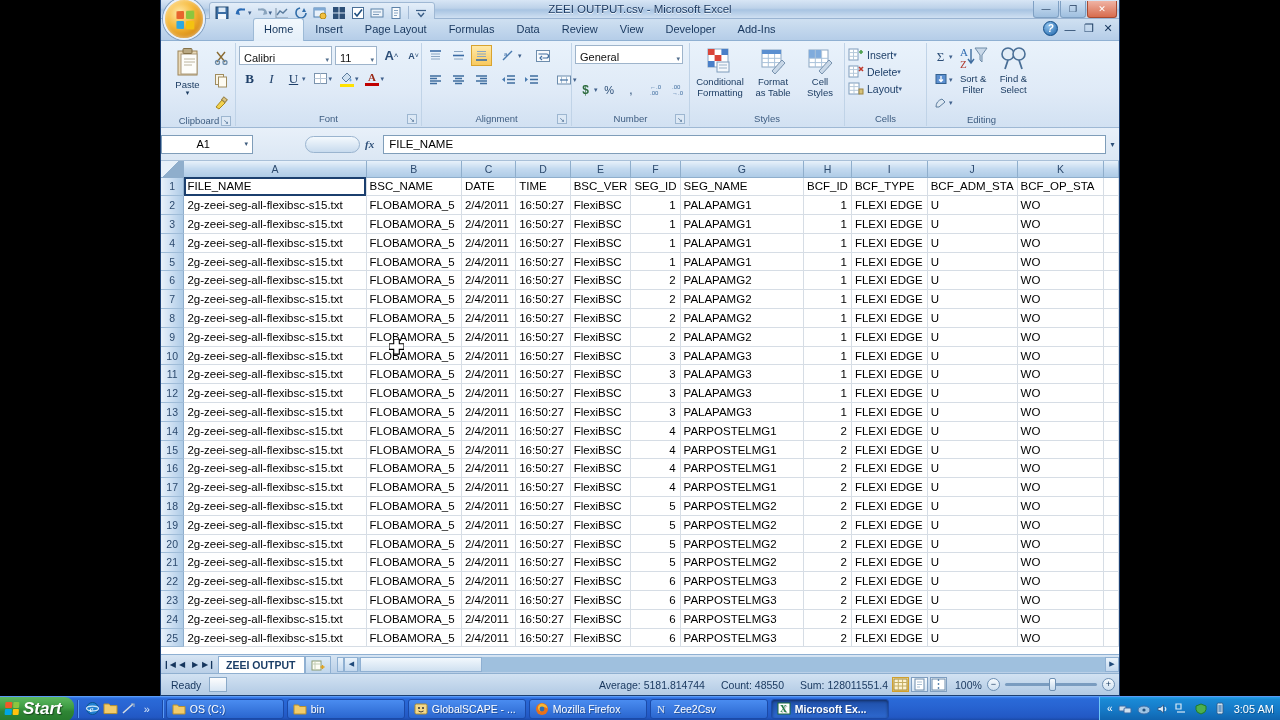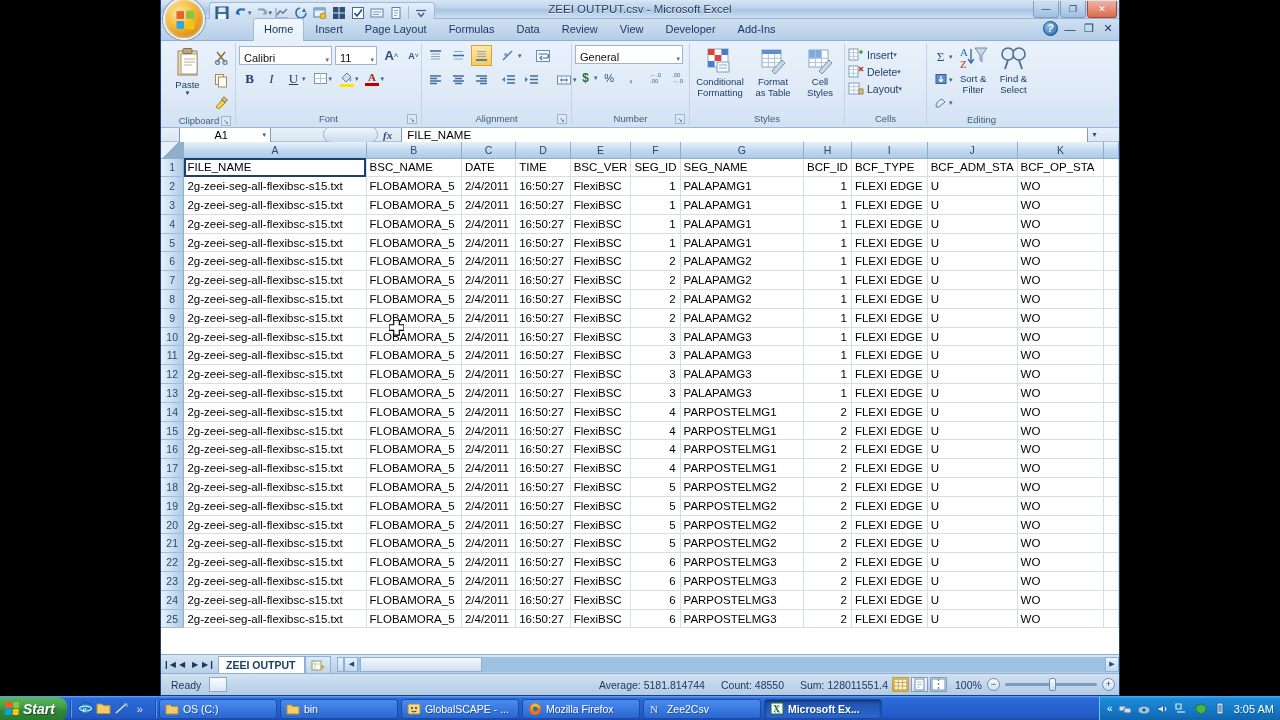--- a/index.html
+++ b/index.html
@@ -134,23 +134,23 @@
     border: 1px solid #9eb4cb; background: #fff; height: 19px;
     display: flex; align-items: flex-end; padding: 0 2px 0 4px;
     font-size: 11px; color: #111;
   }
   .combo .cv { flex: 1; overflow: hidden; white-space: nowrap; }
   .combo .ca { font-size: 7px; color: #54708f; padding-left: 3px; }
   .rrow { display: flex; align-items: center; gap: 1px; }
 
   
   .formula-row {
-    height: 14px; display: flex; align-items: center;
+    height: 33px; display: flex; align-items: center;
     background: linear-gradient(to bottom,#e8f0f9,#dbe7f4);
-    border-bottom: 1px solid #a9c0d8; padding: 1px 18px;
+    border-bottom: 1px solid #a9c0d8; padding: 1px 0;
   }
   .namebox {
     width: 92px; height: 19px; background: #fff; border: 1px solid #7f9db9;
     display: flex; align-items: center; padding: 0 2px 0 0;
     font-size: 11px; color: #000;
   }
   .namebox .nv { flex: 1; text-align: center; }
   .namebox .na { font-size: 7px; color: #3c5a7c; padding-right: 2px; }
   .fx-group { display: flex; align-items: center; gap: 0; padding: 0 4px; margin-left: 48px; }
   .fx-pill {
@@ -257,21 +257,21 @@
   
   #taskbar {
     position: absolute; left: 0; bottom: 0; width: 1280px; height: 24px;
     background: linear-gradient(to bottom,#3c81f3 0%,#2a6ad8 8%,#2864d2 40%,#2258c4 88%,#1b4aa8 100%);
     display: flex; align-items: center;
     border-top: 1px solid #5b9bf5;
   }
   .start-btn {
     height: 24px; display: flex; align-items: center; gap: 4px; padding: 0 12px 0 5px;
     background: linear-gradient(to bottom,#5cb860 0%,#3d9b42 45%,#2f8535 60%,#277a2d 100%);
-    border-radius: 0 9px 9px 0; color: #fff; font-weight: bold; font-size: 14px;
+    border-radius: 0 9px 9px 0; color: #fff; font-weight: bold; font-size: 17px;
     font-style: italic; text-shadow: 1px 1px 1px rgba(0,0,0,.45);
   }
   .start-flag {
     width: 14px; height: 13px;
     display: grid; grid-template-columns: 1fr 1fr; grid-template-rows: 1fr 1fr; gap: 1px;
     transform: skewX(-4deg);
   }
   .start-flag i { display:block; border-radius:1px; }
   .sf1{background:#f05a28;} .sf2{background:#8bc53f;} .sf3{background:#00a6e2;} .sf4{background:#ffc20e;}
   .ql { display: flex; align-items: center; gap: 2px; padding: 0 4px; height: 22px; }
@@ -603,21 +603,21 @@
             <span class="qat-caret">▾</span>
           </div>
         </div>
         <div class="rgroup-label">
           <span>Alignment</span>
           <span class="dlg">↘</span>
         </div>
       </div>
 
       <div class="rgroup" style="width:118px">
-        <div class="rgroup-body" style="flex-direction:column;gap:3px">
+        <div class="rgroup-body" style="flex-direction:column;gap:15px">
           <div class="combo" style="width:108px">
             <span class="cv">General</span>
             <span class="ca">▾</span>
           </div>
           <div class="rrow" style="gap:1px">
             <div class="btn-sm">
                 <span style="font-size:12px;font-weight:bold;color:#2d6b3d">$</span>
               </div>
             <span class="qat-caret">▾</span>
             <div class="btn-sm">

